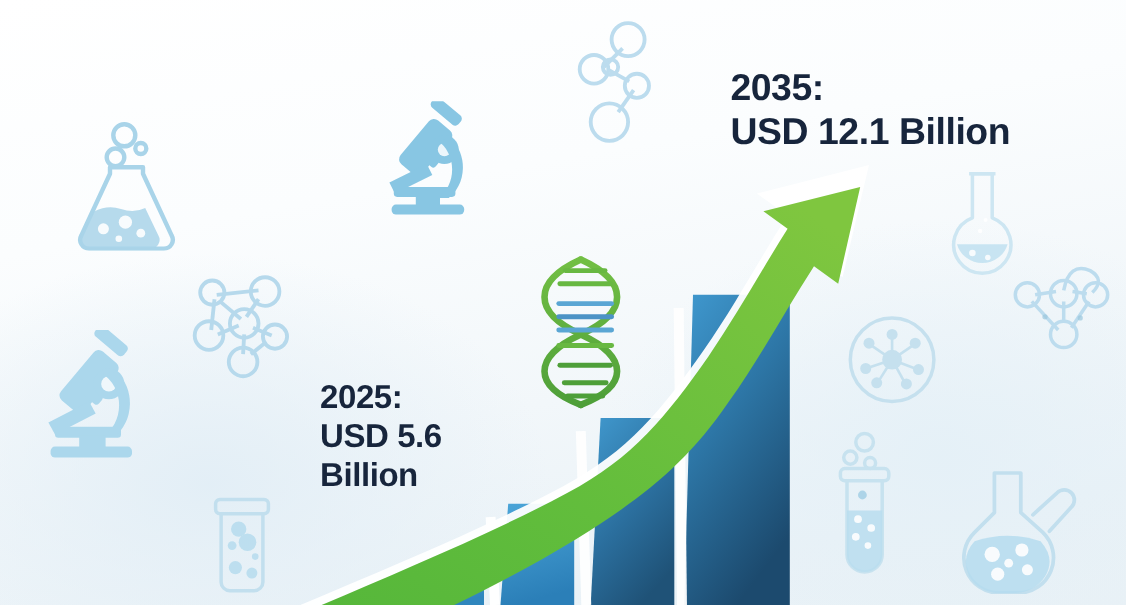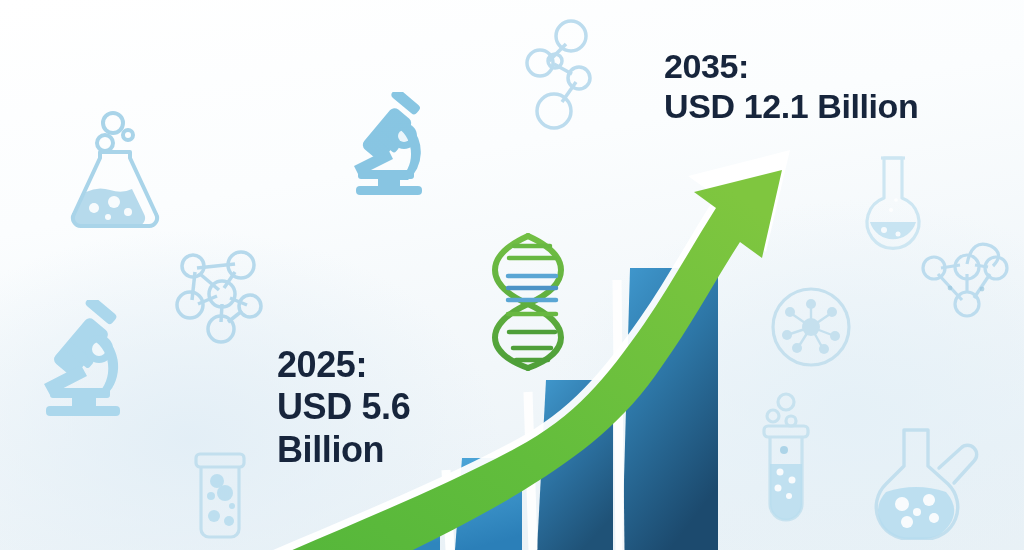--- a/index.html
+++ b/index.html
@@ -39,26 +39,26 @@
 
   .label {
     position: absolute;
     color: #17253c;
     font-weight: 700;
     letter-spacing: -0.4px;
     line-height: 1.18;
     white-space: pre-line;
   }
   #label-2035 {
-    left: 664px; top: 46px;
+    left: 664px; top: 60px;
     font-size: 34px;
   }
   #label-2025 {
-    left: 277px; top: 344px;
-    font-size: 36px;
+    left: 291px; top: 344px;
+    font-size: 30px;
   }
 </style>
 </head>
 <body>
 
 <div id="stage">
 
   <div id="wash-a"></div>
   <div id="wash-b"></div>
 

